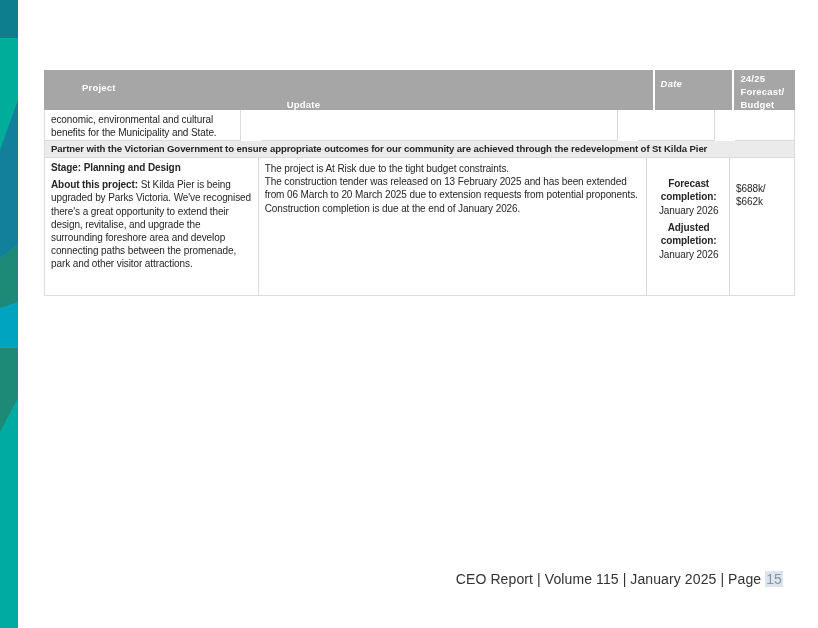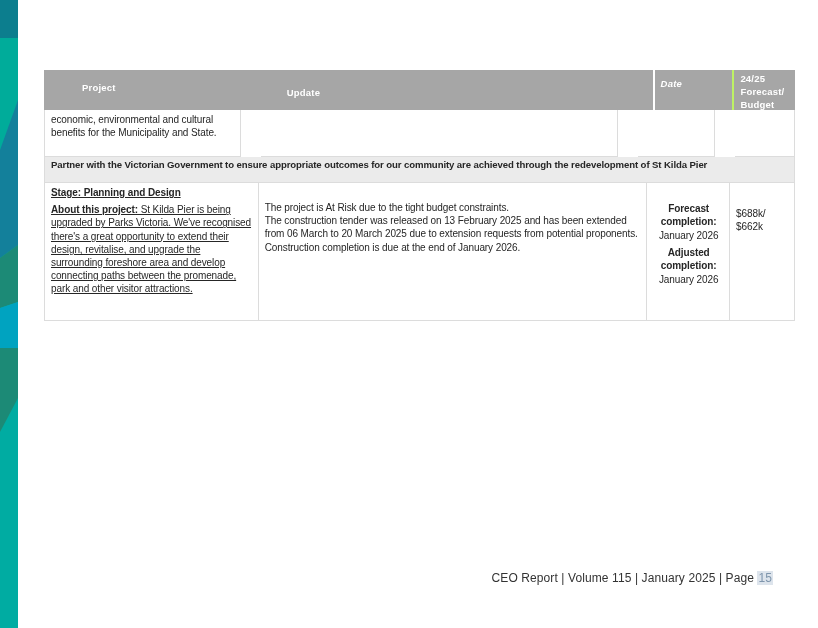--- a/index.html
+++ b/index.html
@@ -34,63 +34,63 @@
     display: flex;
     height: 40px;
     background: #a6a6a6;
     color: #ffffff;
     font-weight: bold;
     font-size: 9.5px;
     letter-spacing: 0.2px;
   }
   .th { padding-left: 6px; padding-right: 4px; }
   .th-project { width: 214px; padding-top: 11px; margin-left: 32px; }
-  .th-update  { width: 389px; padding-top: 16px; }
+  .th-update  { width: 389px; padding-top: 28px; }
   .th-date    { width: 83px;  padding-top: 7px; border-left: 2px solid #ffffff; font-style: italic; }
-  .th-budget  { width: 65px;  padding-top: 3px; line-height: 12.8px; border-left: 2px solid #bef264; }
+  .th-budget  { width: 65px;  padding-top: 3px; line-height: 12.8px; border-left: 2px solid #ffffff; }
   .tbody { border-left: 1px solid #dcdcdc; }
   .row { display: flex; }
   .cell {
     border-right: 1px solid #dcdcdc;
     border-bottom: 1px solid #dcdcdc;
     padding: 3px 5px 3px 6px;
   }
   .c-project { width: 214px; }
   .c-update  { width: 389px; }
   .c-date    { width: 83px; text-align: center; }
   .c-budget  { width: 65px; }
-  .row-carryover { height: 47px; gap: 20px; }
+  .row-carryover { height: 31px; gap: 20px; }
   .row-section {
-    height: 26px;
+    height: 17px;
     background: #ebebeb;
     border-right: 1px solid #dcdcdc;
     border-bottom: 1px solid #dcdcdc;
     font-weight: bold;
     font-size: 9.6px;
     line-height: 16px;
     padding-left: 6px;
     white-space: nowrap;
     overflow: hidden;
   }
   .row-main .cell { height: 138px; }
   .b { font-weight: bold; }
-  .c-project p { margin-bottom: 4px; text-decoration: underline; }
+  .c-project p { margin-bottom: 4px; }
   .u-line { margin: 0; }
   .u-gap { margin-top: 5px; }
-  .c-update { padding-top: 18px; }
+  .c-update { padding-top: 4px; }
   .c-date { padding-top: 19px; }
   .c-date p { margin-bottom: 3px; }
   .c-date .d-label { margin-bottom: 1px; }
   .c-budget { padding-top: 24px; }
   
   .footer {
     position: absolute;
     top: 571px;
-    right: 45px;
-    font-size: 12px;
+    right: 35px;
+    font-size: 14px;
     letter-spacing: 0.1px;
     color: #333333;
     white-space: nowrap;
   }
   .page-field {
     background: #dde4ec;
     color: #7e95ac;
     padding: 0 1px;
   }
 </style>

